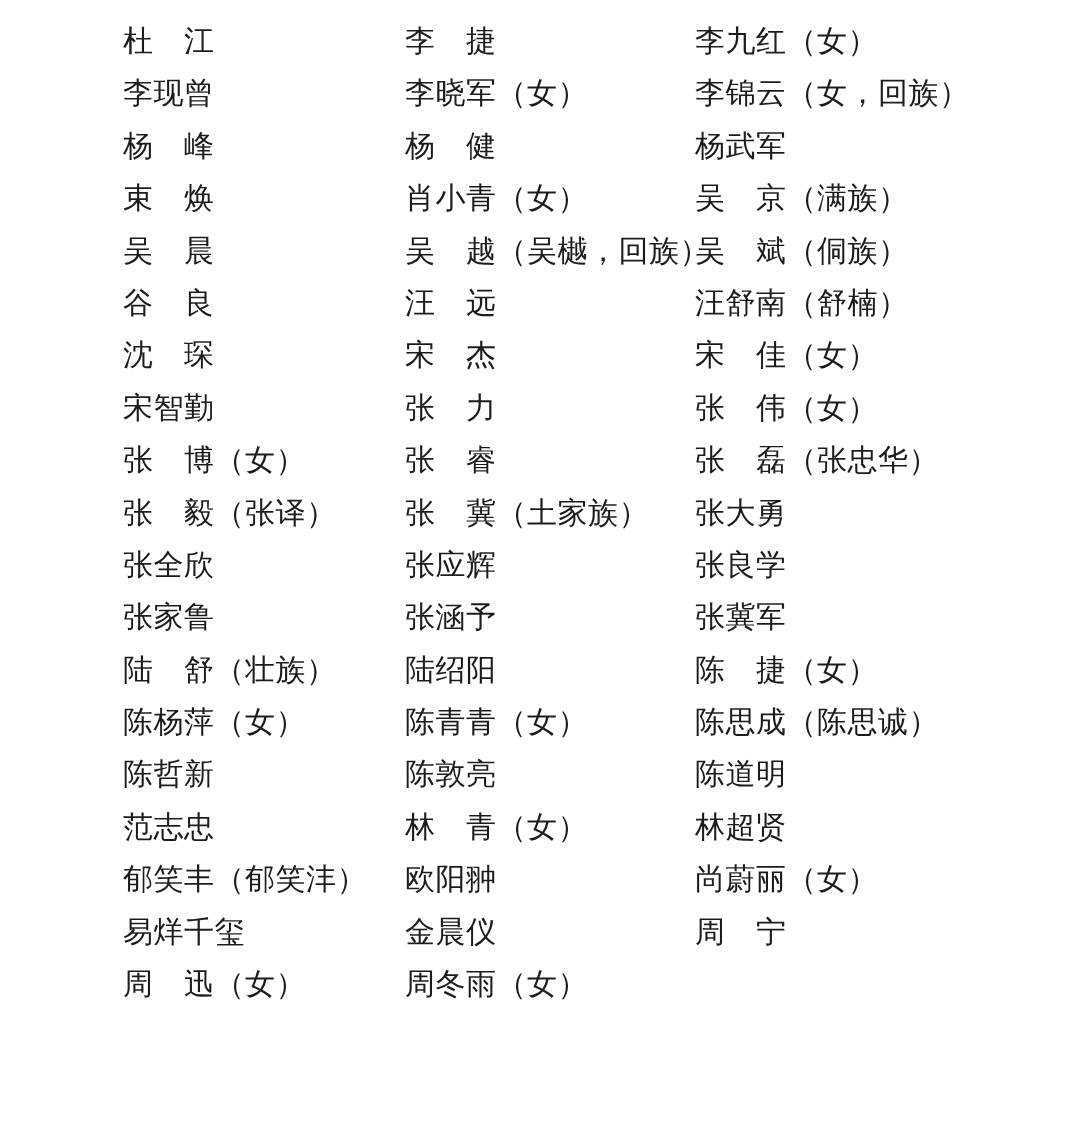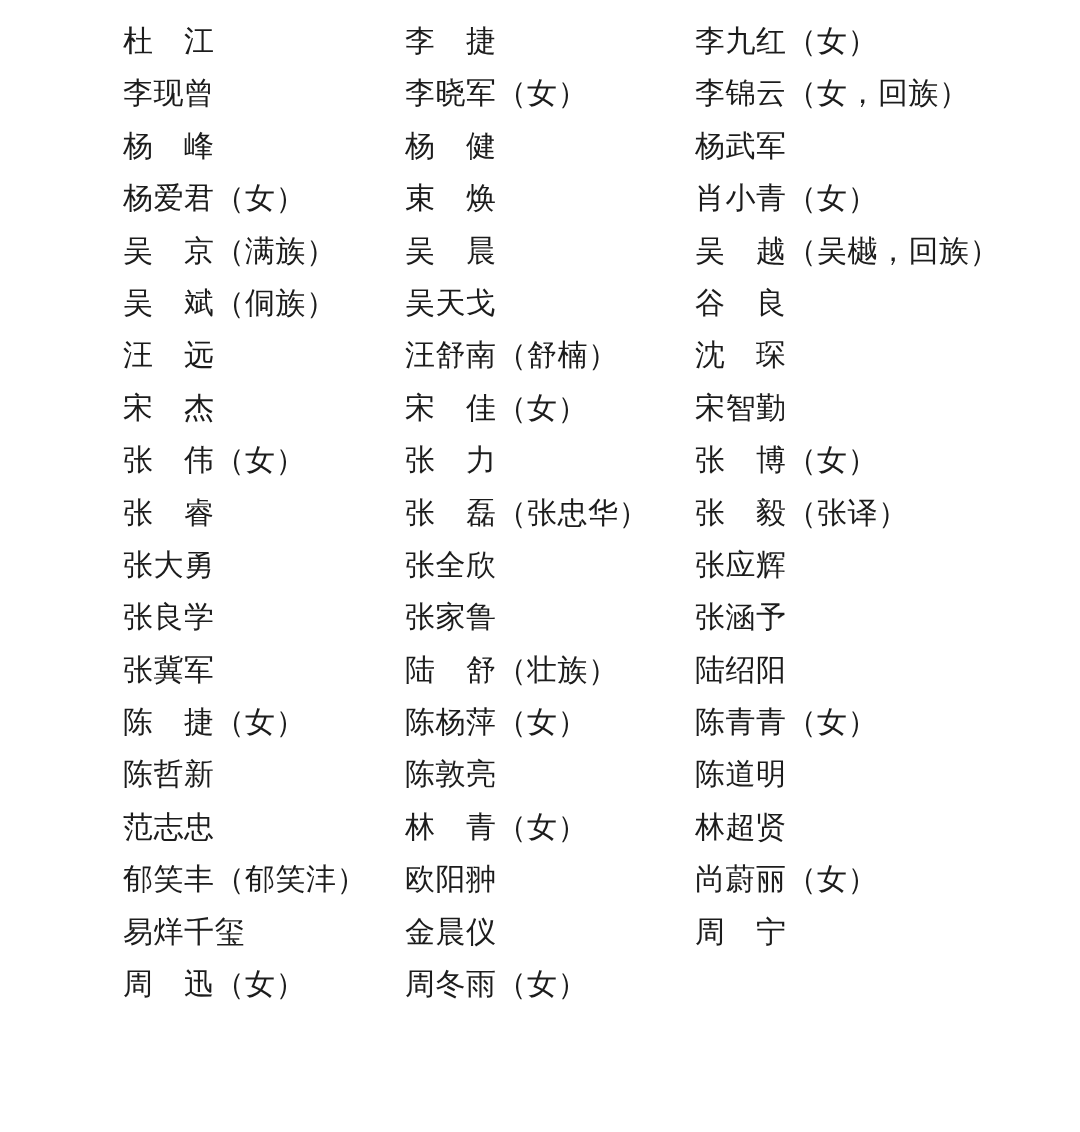--- a/index.html
+++ b/index.html
@@ -38,53 +38,53 @@
   <div class="name-grid">
       <div class="name-cell">杜　江</div>
       <div class="name-cell">李　捷</div>
       <div class="name-cell">李九红（女）</div>
       <div class="name-cell">李现曾</div>
       <div class="name-cell">李晓军（女）</div>
       <div class="name-cell">李锦云（女，回族）</div>
       <div class="name-cell">杨　峰</div>
       <div class="name-cell">杨　健</div>
       <div class="name-cell">杨武军</div>
-      <div class="name-cell">杨爱君（女）</div>
       <div class="name-cell">束　焕</div>
       <div class="name-cell">肖小青（女）</div>
       <div class="name-cell">吴　京（满族）</div>
       <div class="name-cell">吴　晨</div>
       <div class="name-cell">吴　越（吴樾，回族）</div>
       <div class="name-cell">吴　斌（侗族）</div>
-      <div class="name-cell">吴天戈</div>
       <div class="name-cell">谷　良</div>
       <div class="name-cell">汪　远</div>
       <div class="name-cell">汪舒南（舒楠）</div>
       <div class="name-cell">沈　琛</div>
       <div class="name-cell">宋　杰</div>
       <div class="name-cell">宋　佳（女）</div>
       <div class="name-cell">宋智勤</div>
+      <div class="name-cell">张　力</div>
       <div class="name-cell">张　伟（女）</div>
-      <div class="name-cell">张　力</div>
       <div class="name-cell">张　博（女）</div>
       <div class="name-cell">张　睿</div>
       <div class="name-cell">张　磊（张忠华）</div>
       <div class="name-cell">张　毅（张译）</div>
+      <div class="name-cell">张　冀（土家族）</div>
       <div class="name-cell">张大勇</div>
       <div class="name-cell">张全欣</div>
       <div class="name-cell">张应辉</div>
       <div class="name-cell">张良学</div>
       <div class="name-cell">张家鲁</div>
       <div class="name-cell">张涵予</div>
       <div class="name-cell">张冀军</div>
       <div class="name-cell">陆　舒（壮族）</div>
       <div class="name-cell">陆绍阳</div>
       <div class="name-cell">陈　捷（女）</div>
       <div class="name-cell">陈杨萍（女）</div>
       <div class="name-cell">陈青青（女）</div>
+      <div class="name-cell">陈思成（陈思诚）</div>
       <div class="name-cell">陈哲新</div>
       <div class="name-cell">陈敦亮</div>
       <div class="name-cell">陈道明</div>
       <div class="name-cell">范志忠</div>
       <div class="name-cell">林　青（女）</div>
       <div class="name-cell">林超贤</div>
       <div class="name-cell">郁笑丰（郁笑沣）</div>
       <div class="name-cell">欧阳翀</div>
       <div class="name-cell">尚蔚丽（女）</div>
       <div class="name-cell">易烊千玺</div>

